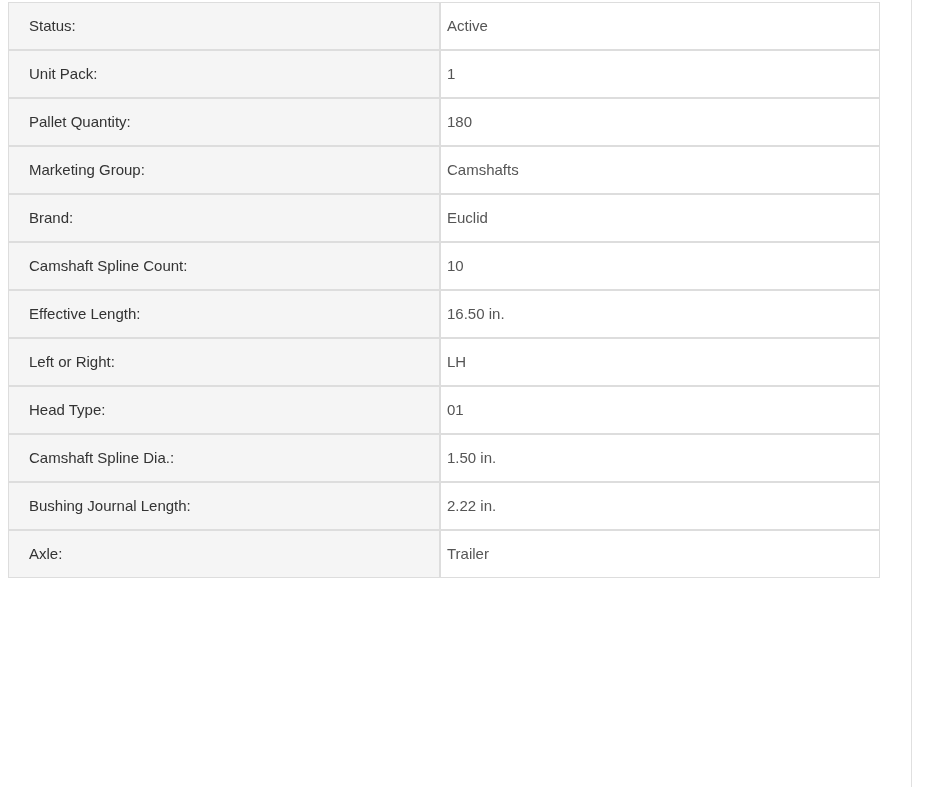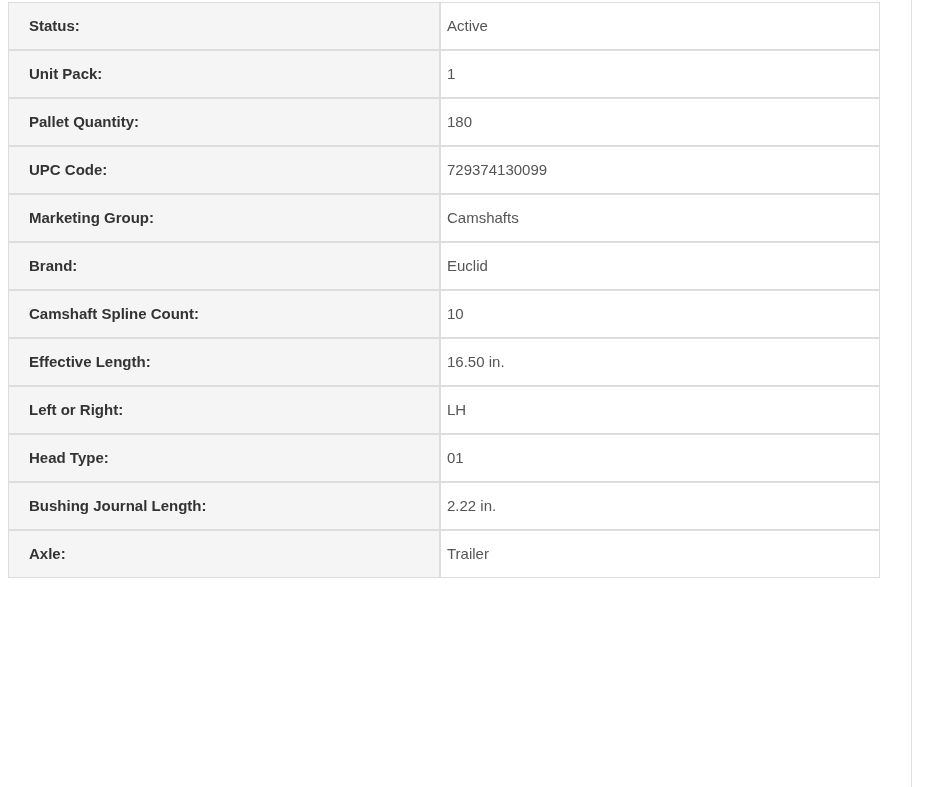--- a/index.html
+++ b/index.html
@@ -32,21 +32,20 @@
     line-height: 46px;
     vertical-align: middle;
     white-space: nowrap;
     overflow: hidden;
   }
   td.spec-label {
     width: 432px;
     background: #f5f5f5;
     color: #333333;
     padding: 0 12px 0 20px;
-    font-weight: bold;
   }
   td.spec-value {
     background: #ffffff;
     color: #555555;
     padding: 0 12px 0 6px;
   }
   .page-edge-line {
     position: absolute;
     left: 911px;
     top: 0;
@@ -68,24 +67,20 @@
       </tr>
       <tr>
         <td class="spec-label">Unit Pack:</td>
         <td class="spec-value">1</td>
       </tr>
       <tr>
         <td class="spec-label">Pallet Quantity:</td>
         <td class="spec-value">180</td>
       </tr>
       <tr>
-        <td class="spec-label">UPC Code:</td>
-        <td class="spec-value">729374130099</td>
-      </tr>
-      <tr>
         <td class="spec-label">Marketing Group:</td>
         <td class="spec-value">Camshafts</td>
       </tr>
       <tr>
         <td class="spec-label">Brand:</td>
         <td class="spec-value">Euclid</td>
       </tr>
       <tr>
         <td class="spec-label">Camshaft Spline Count:</td>
         <td class="spec-value">10</td>
@@ -96,20 +91,24 @@
       </tr>
       <tr>
         <td class="spec-label">Left or Right:</td>
         <td class="spec-value">LH</td>
       </tr>
       <tr>
         <td class="spec-label">Head Type:</td>
         <td class="spec-value">01</td>
       </tr>
       <tr>
+        <td class="spec-label">Camshaft Spline Dia.:</td>
+        <td class="spec-value">1.50 in.</td>
+      </tr>
+      <tr>
         <td class="spec-label">Bushing Journal Length:</td>
         <td class="spec-value">2.22 in.</td>
       </tr>
       <tr>
         <td class="spec-label">Axle:</td>
         <td class="spec-value">Trailer</td>
       </tr>
 
     </tbody>
   </table>

